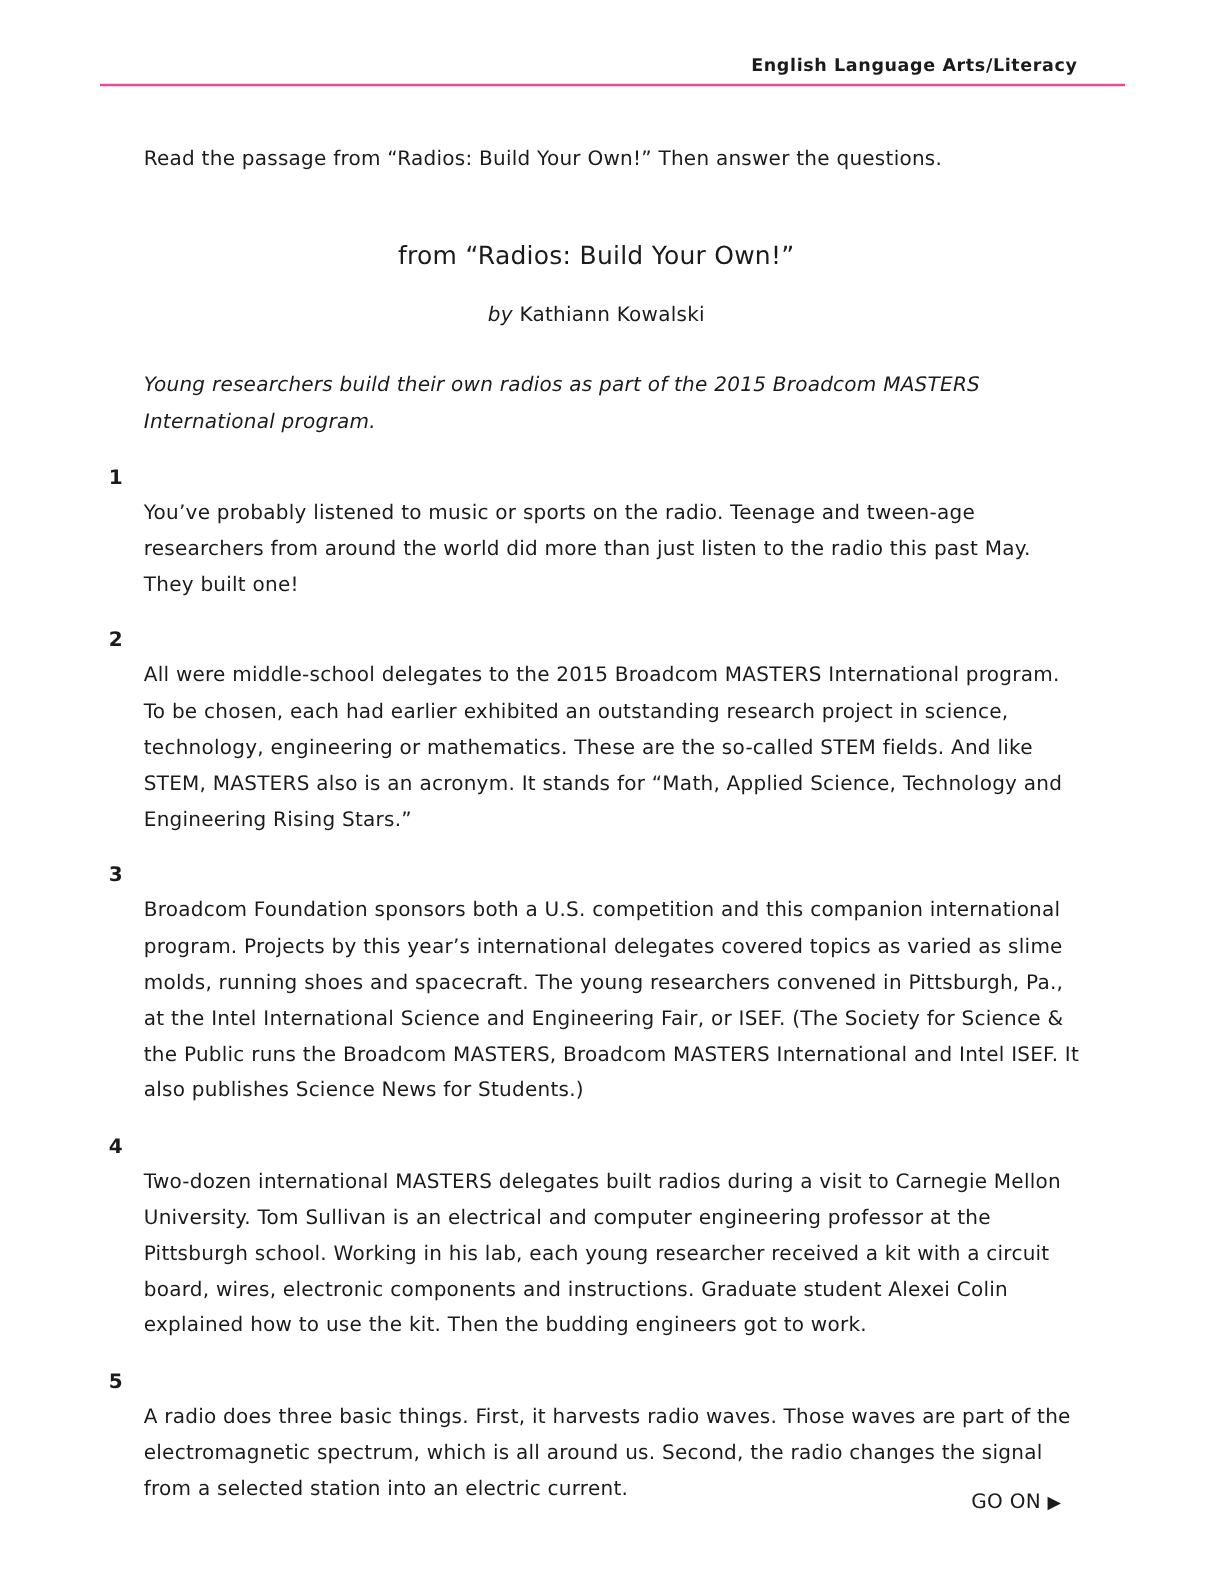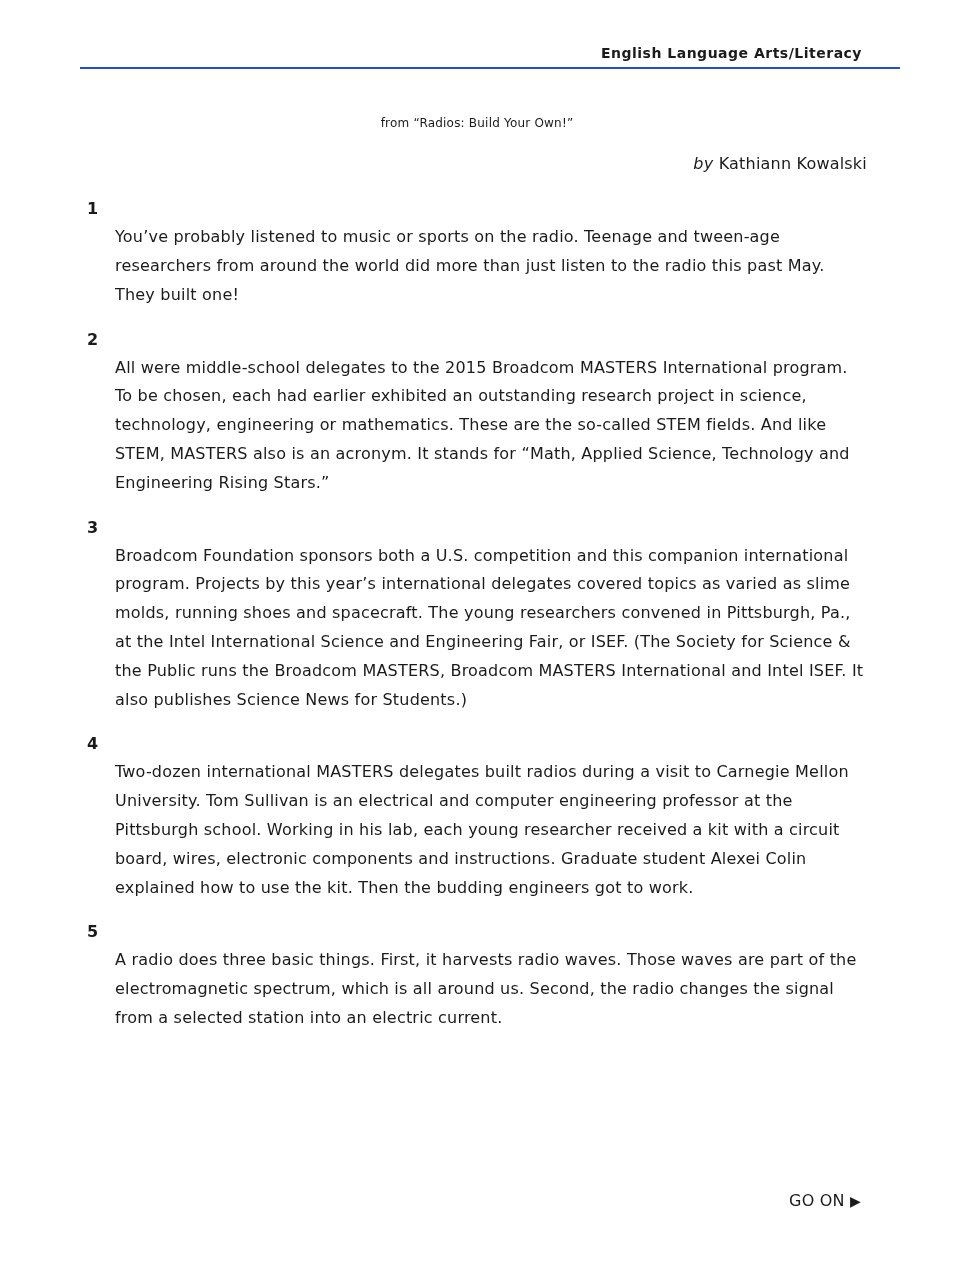--- a/index.html
+++ b/index.html
@@ -11,90 +11,92 @@
     background: #ffffff;
     font-family: "DejaVu Sans", sans-serif;
     color: #1b1b1b;
     font-size: 16px;
     letter-spacing: 0.2px;
     line-height: 1.8;
     overflow: hidden;
   }
   .header {
     margin: 45px 79px 12px 80px;
-    border-bottom: 2px solid #1d4ed8;
+    border-bottom: 2px solid #ec4899;
     padding-bottom: 5px;
   }
   .header-title {
     text-align: right;
     font-weight: bold;
     font-size: 14px;
     letter-spacing: 0.5px;
     padding-right: 38px;
     line-height: 1.2;
   }
   .content {
     margin: 44px 112px 0 87px;
   }
   .instructions {
     margin: 0 0 0 28px;
   }
   .passage-title {
     text-align: center;
     font-weight: normal;
-    font-size: 12px;
+    font-size: 20px;
     margin: 44px 0 0 0;
   }
   .byline {
-    text-align: right;
+    text-align: center;
     margin: 16px 0 0 0;
   }
   .byline .by { font-style: italic; }
   .intro {
     margin: 28px 0 0 28px;
     font-style: italic;
   }
   .paragraph {
     display: flex;
     margin-top: 16px;
   }
   .para-num {
     width: 28px;
     flex-shrink: 0;
     font-weight: bold;
   }
   .para-text { flex: 1; margin-top: 28px; }
   .para-text .italic { }
   .footer {
     position: absolute;
-    right: 118px;
+    right: 130px;
     bottom: 50px;
     font-size: 16px;
   }
   .footer .arrow { font-size: 14px; }
 </style>
 </head>
 <body>
 
 <div class="page">
 
   <div class="header">
     <div class="header-title">English Language Arts/Literacy</div>
   </div>
 
   <div class="content">
 
+    <p class="instructions">Read the passage from “Radios: Build Your Own!” Then answer the questions.</p>
 
     <h2 class="passage-title">from “Radios: Build Your Own!”</h2>
 
     <p class="byline">
       <span class="by">by</span>
       <span>Kathiann Kowalski</span>
     </p>
 
+    <p class="intro">Young researchers build their own radios as part of the 2015 Broadcom MASTERS International program.</p>
 
     <div>
   <div class="paragraph">
     <div class="para-num">1</div>
     <div class="para-text"><span>You’ve probably listened to music or sports on the radio. Teenage and tween-age researchers from around the world did more than just listen to the radio this past May. They built one!</span></div>
   </div>
 
   <div class="paragraph">
     <div class="para-num">2</div>
     <div class="para-text"><span>All were middle-school delegates to the 2015 Broadcom MASTERS International program. To be chosen, each had earlier exhibited an outstanding research project in science, technology, engineering or mathematics. These are the so-called STEM fields. And like STEM, MASTERS also is an acronym. It stands for “Math, Applied Science, Technology and Engineering Rising Stars.”</span></div>

